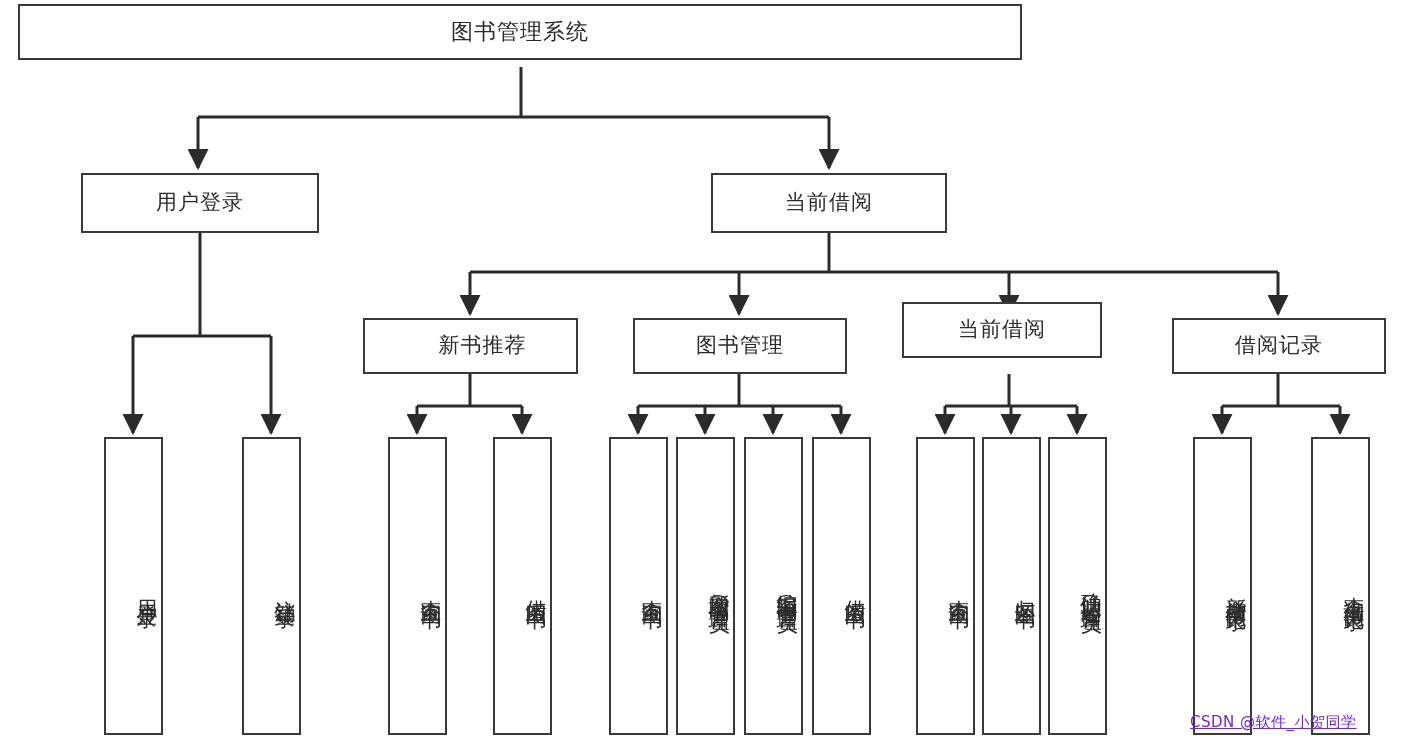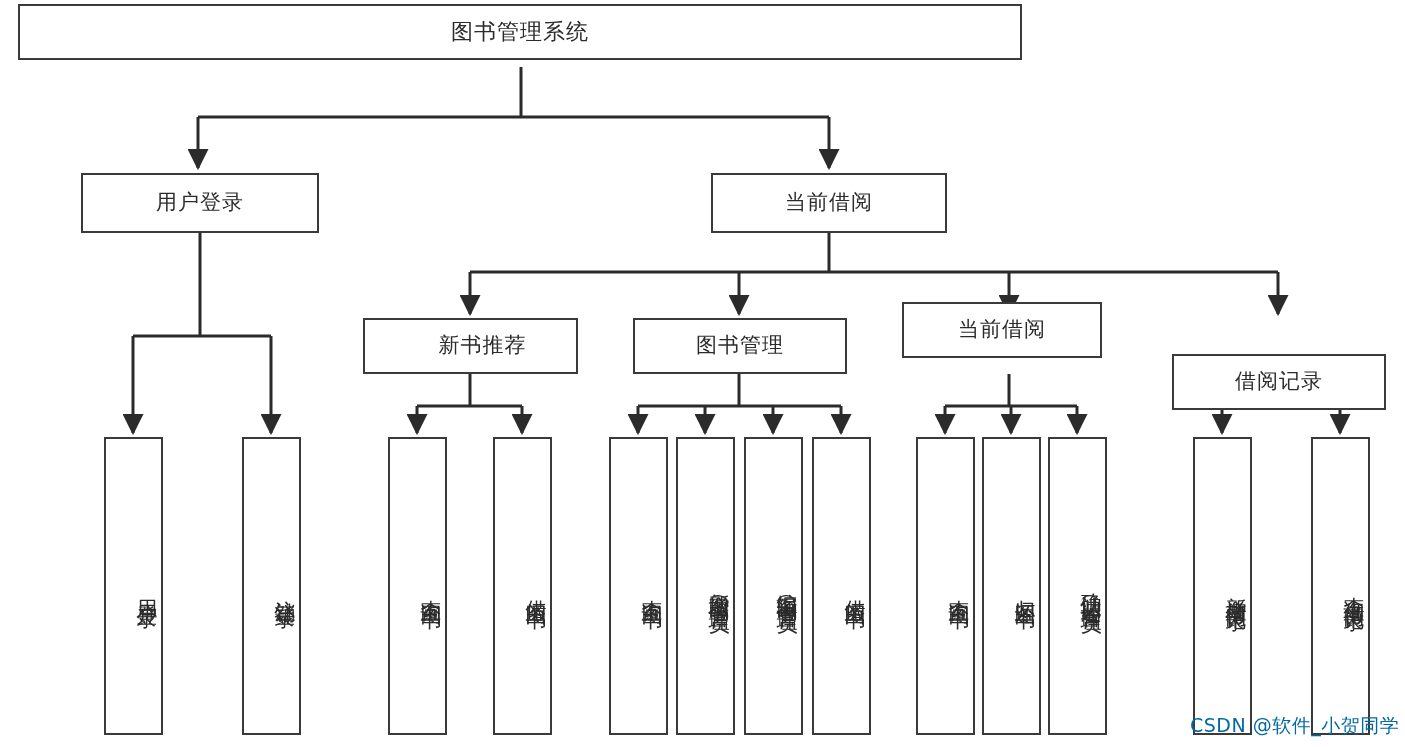--- a/index.html
+++ b/index.html
@@ -48,25 +48,26 @@
     letter-spacing: 3px;
     padding-top: 6px;
     align-items: flex-start;
     justify-content: center;
   }
   .node.root {
     font-size: 22px;
   }
   .watermark {
     position: absolute;
-    color: #0369a1;
-    font-size: 19px;
+    color: #6d28d9;
+    font-size: 15px;
     letter-spacing: 0.5px;
     white-space: nowrap;
     user-select: none;
+    text-decoration: underline;
   }
 </style>
 </head>
 <body>
 
 <div id="canvas">
 
   <svg id="wires" viewBox="0 0 1405 747" xmlns="http://www.w3.org/2000/svg">
     <defs>
       <marker id="arw" viewBox="0 0 10 10" refX="9" refY="5" markerWidth="7" markerHeight="7" orient="auto-start-reverse">
@@ -122,21 +123,21 @@
   <div class="node horiz" style="left:81px; top:173px; width:238px; height:60px;">用户登录</div>
 
   <div class="node horiz" style="left:711px; top:173px; width:236px; height:60px;">当前借阅</div>
 
   <div class="node horiz" style="left:363px; top:318px; width:215px; height:56px;padding-left:24px;">新书推荐</div>
 
   <div class="node horiz" style="left:633px; top:318px; width:214px; height:56px;">图书管理</div>
 
   <div class="node horiz" style="left:902px; top:302px; width:200px; height:56px;">当前借阅</div>
 
-  <div class="node horiz" style="left:1172px; top:318px; width:214px; height:56px;margin-top:36px;">借阅记录</div>
+  <div class="node horiz" style="left:1172px; top:318px; width:214px; height:56px;">借阅记录</div>
 
   <div class="node vert" style="left:104px; top:437px; width:59px; height:298px;">用户登录</div>
 
   <div class="node vert" style="left:242px; top:437px; width:59px; height:298px;">注销登录</div>
 
   <div class="node vert" style="left:388px; top:437px; width:59px; height:298px;">查询图书</div>
 
   <div class="node vert" style="left:493px; top:437px; width:59px; height:298px;">借阅图书</div>
 
   <div class="node vert" style="left:609px; top:437px; width:59px; height:298px;">查询图书</div>

